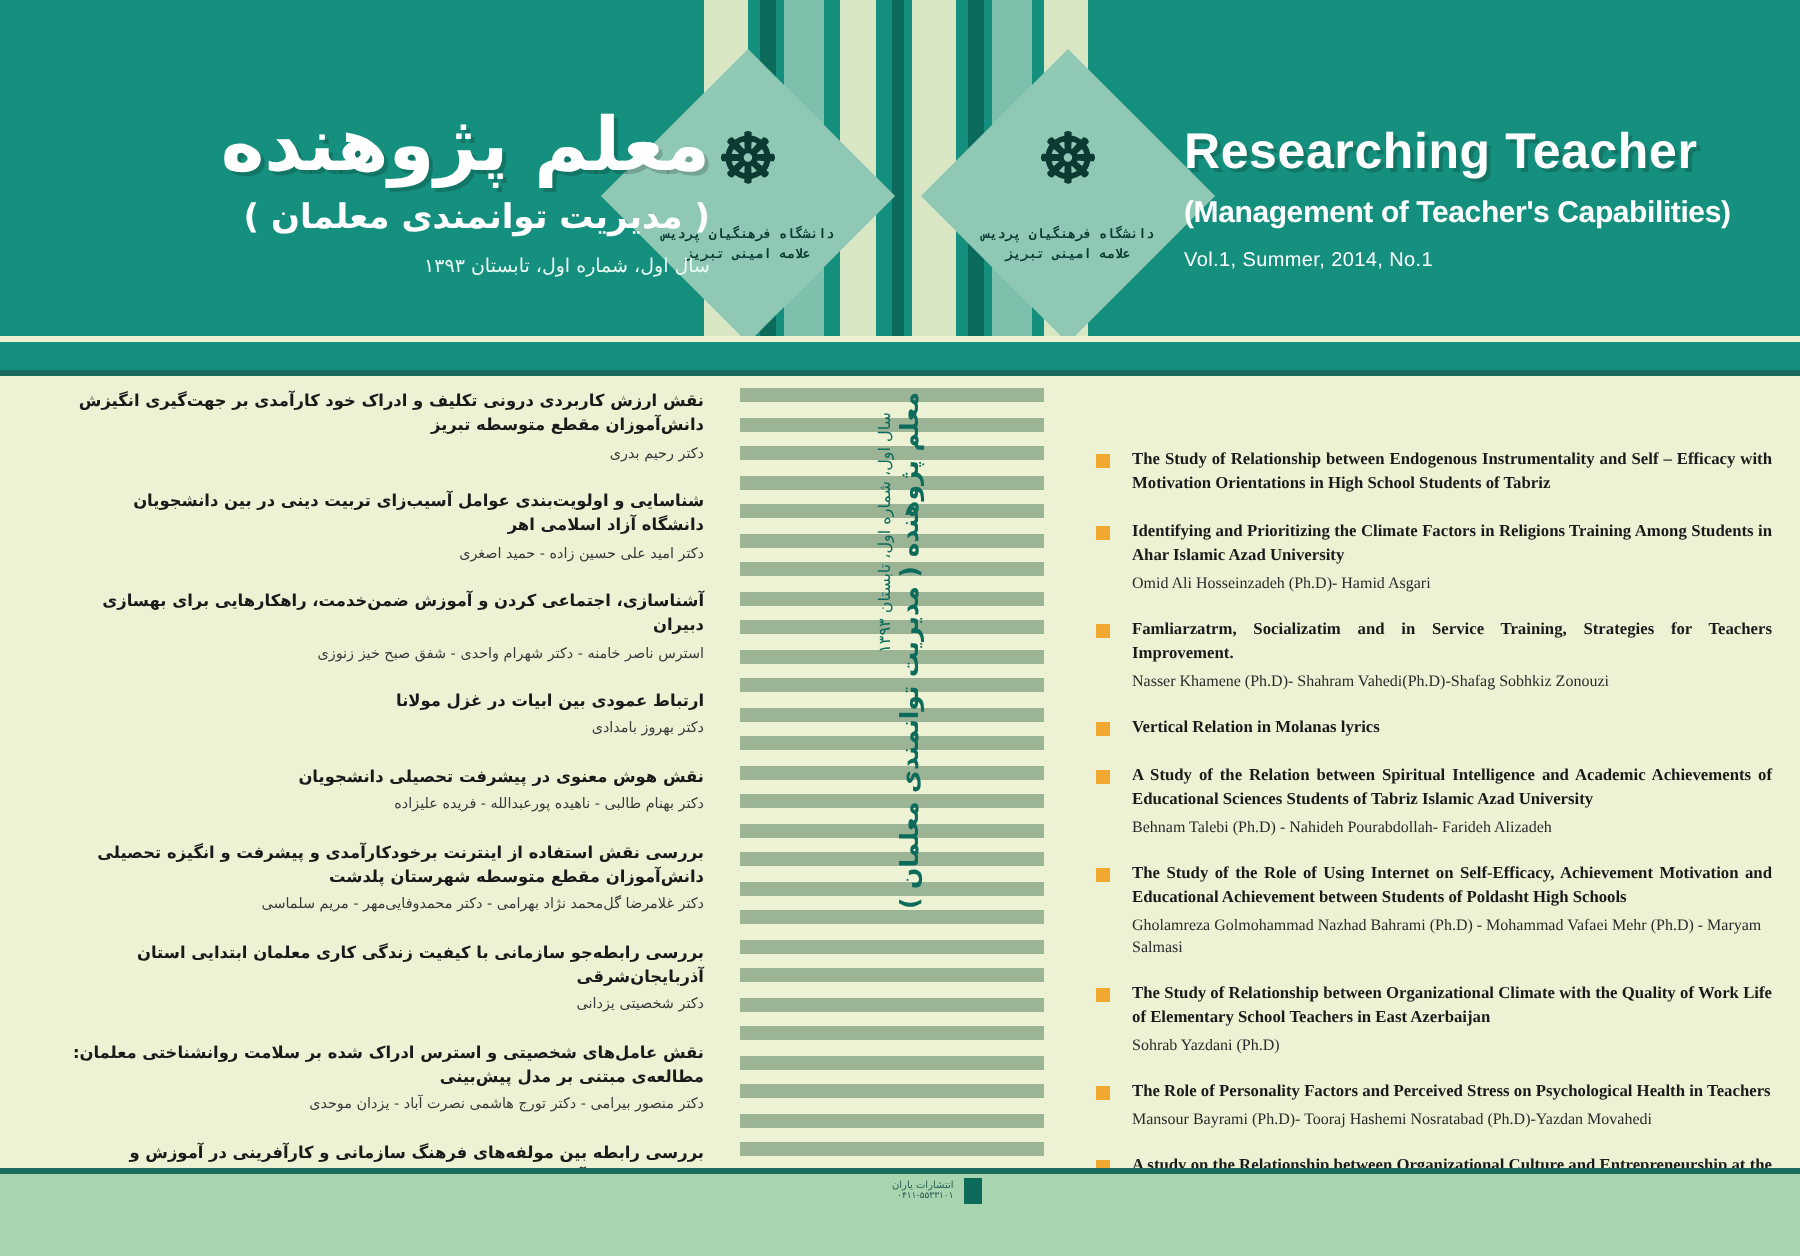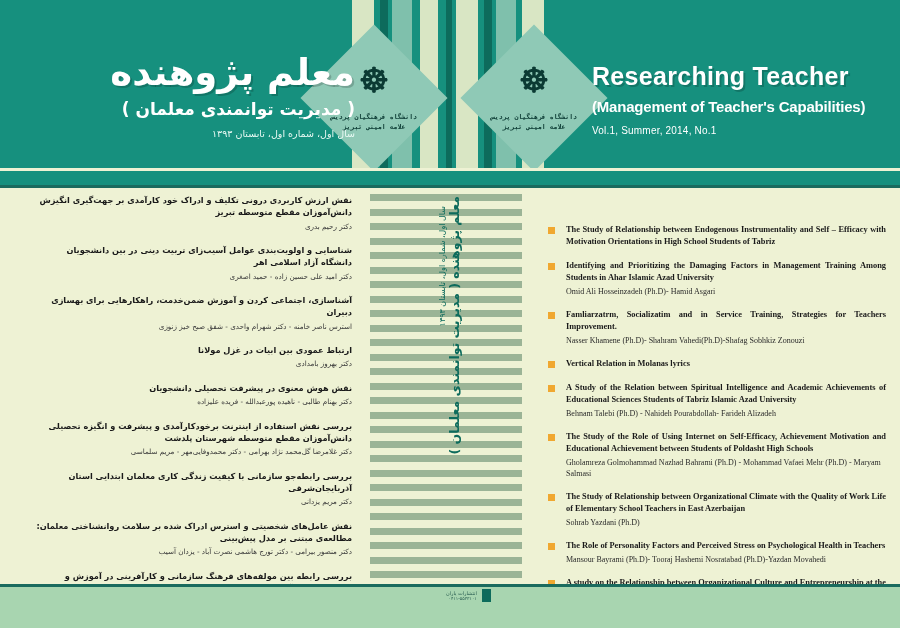--- a/index.html
+++ b/index.html
@@ -258,21 +258,21 @@
     <div class="spine-issue">سال اول، شماره اول، تابستان ۱۳۹۳</div>
   </div>
 
   <div class="list-en" id="list-en">
       <div class="item-en">
         <span class="bullet"></span>
         <div class="t-en">The Study of Relationship between Endogenous Instrumentality and Self – Efficacy with Motivation Orientations in High School Students of Tabriz</div>
       </div>
       <div class="item-en">
         <span class="bullet"></span>
-        <div class="t-en">Identifying and Prioritizing the Damaging Factors in Management Training Among Students in Ahar Islamic Azad University</div>
+        <div class="t-en">Identifying and Prioritizing the Climate Factors in Religions Training Among Students in Ahar Islamic Azad University</div>
         <div class="a-en">Omid Ali Hosseinzadeh (Ph.D)- Hamid Asgari</div>
       </div>
       <div class="item-en">
         <span class="bullet"></span>
         <div class="t-en">Famliarzatrm, Socializatim and in Service Training, Strategies for Teachers Improvement.</div>
         <div class="a-en">Nasser Khamene (Ph.D)- Shahram Vahedi(Ph.D)-Shafag Sobhkiz Zonouzi</div>
       </div>
       <div class="item-en">
         <span class="bullet"></span>
         <div class="t-en">Vertical Relation in Molanas lyrics</div>
@@ -324,25 +324,25 @@
       <div class="item-fa">
         <div class="t-fa">نقش هوش معنوی در پیشرفت تحصیلی دانشجویان</div>
         <div class="a-fa">دکتر بهنام طالبی - ناهیده پورعبدالله - فریده علیزاده</div>
       </div>
       <div class="item-fa">
         <div class="t-fa">بررسی نقش استفاده از اینترنت برخودکارآمدی و پیشرفت و انگیزه تحصیلی دانش‌آموزان مقطع متوسطه شهرستان پلدشت</div>
         <div class="a-fa">دکتر غلامرضا گل‌محمد نژاد بهرامی - دکتر محمدوفایی‌مهر  - مریم سلماسی</div>
       </div>
       <div class="item-fa">
         <div class="t-fa">بررسی رابطه‌جو سازمانی با کیفیت زندگی کاری معلمان ابتدایی استان آذربایجان‌شرقی</div>
-        <div class="a-fa">دکتر مریم یزدانی</div>
+        <div class="a-fa">دکتر شخصیتی یزدانی</div>
       </div>
       <div class="item-fa">
         <div class="t-fa">نقش عامل‌های شخصیتی و استرس ادراک شده بر سلامت روانشناختی معلمان: مطالعه‌ی مبتنی بر مدل پیش‌بینی</div>
-        <div class="a-fa">دکتر منصور بیرامی  -  دکتر تورج هاشمی نصرت آباد  - یزدان آسیب</div>
+        <div class="a-fa">دکتر منصور بیرامی  -  دکتر تورج هاشمی نصرت آباد  - یزدان موحدی</div>
       </div>
       <div class="item-fa">
         <div class="t-fa">بررسی رابطه بین مولفه‌های فرهنگ سازمانی و کارآفرینی در آموزش و پرورش استان آذربایجان‌شرقی</div>
         <div class="a-fa">دکتر حسین قربیگلو - دکتر بهنام شادی دیزجی</div>
       </div>
     </div>
 
   <div class="footer"></div>
   <div class="footer-rule"></div>
   <div class="pub">

